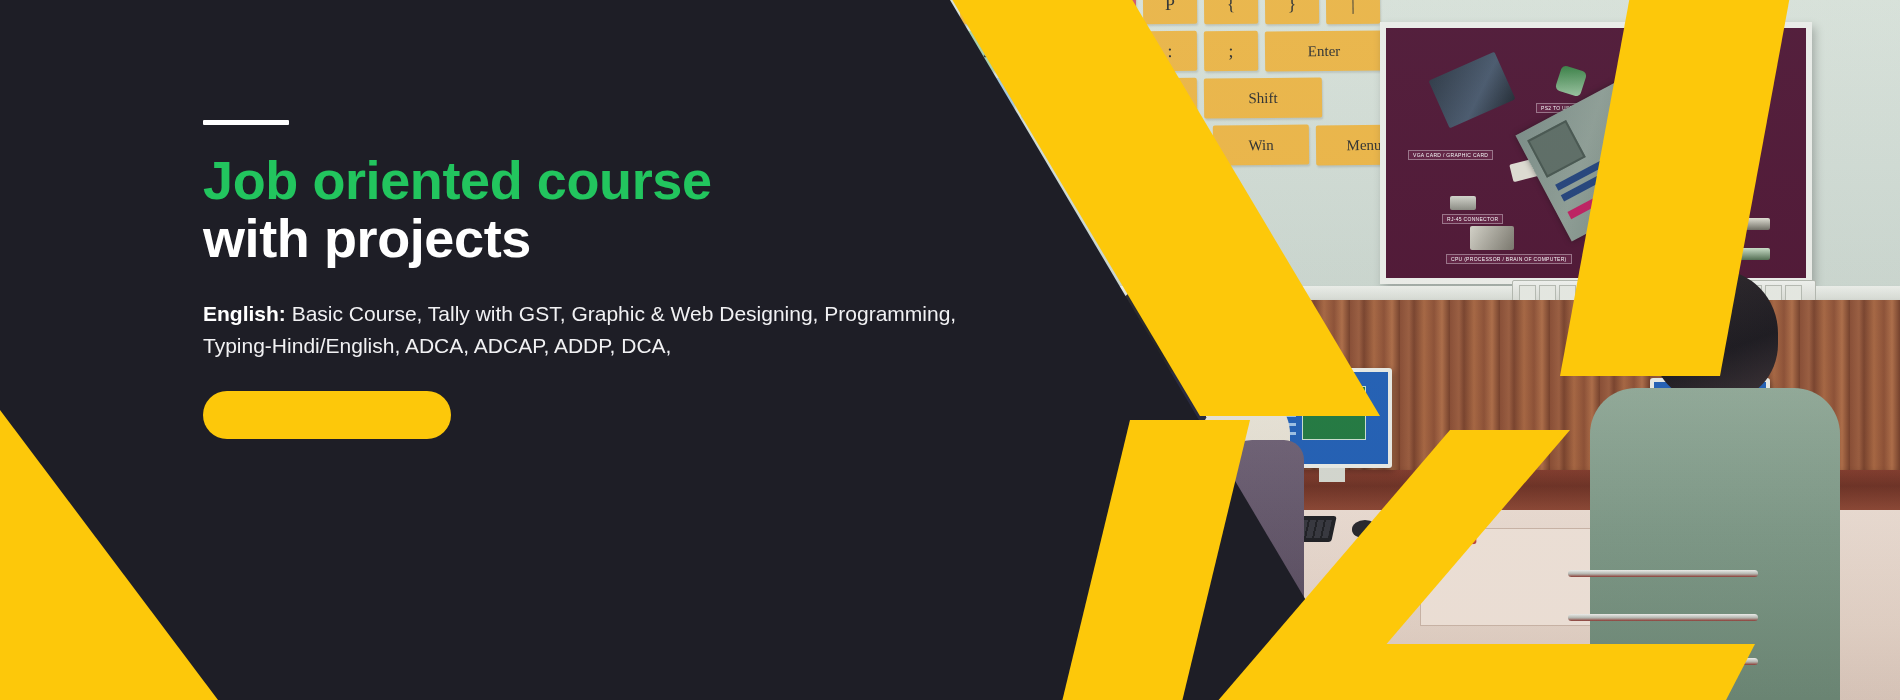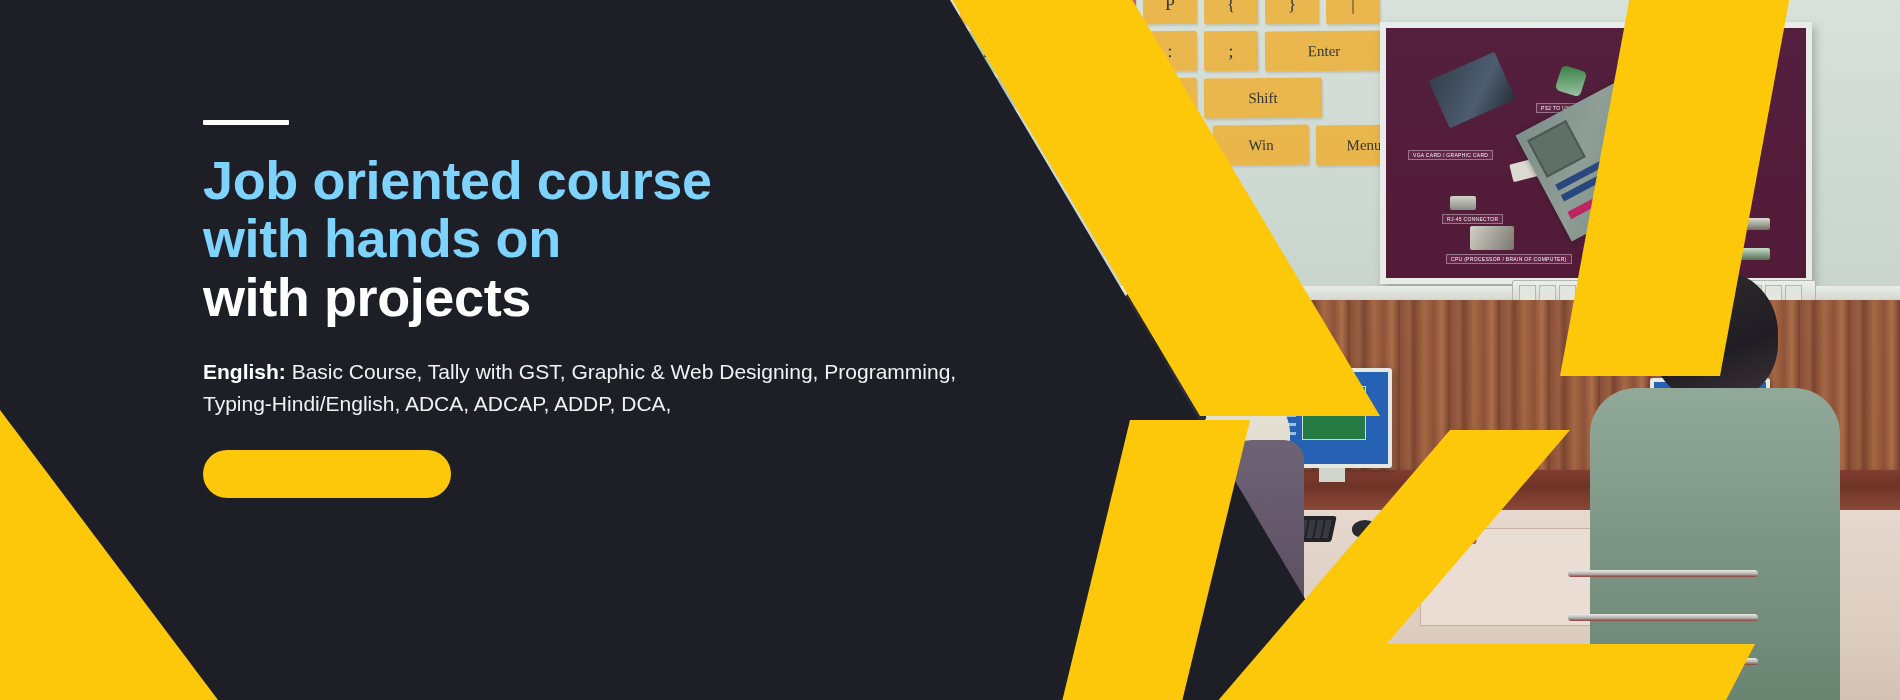--- a/index.html
+++ b/index.html
@@ -414,21 +414,21 @@
     border-radius: 1px;
   }
   .headline {
     margin: 0;
     font-size: 54px;
     line-height: 1.08;
     font-weight: 700;
     letter-spacing: -0.4px;
     font-family: "Liberation Sans", sans-serif;
   }
-  .headline .hl-yellow { color: #7dd3fc; display: block; }
+  .headline .hl-yellow { color: #22c55e; display: block; }
   .headline .hl-white  { color: #ffffff; display: block; }
 
   .courses {
     margin: 30px 0 0 0;
     font-size: 21px;
     line-height: 1.52;
     color: #f1f1f3;
     font-weight: 400;
     max-width: 790px;
   }
@@ -629,21 +629,20 @@
   <div class="stripe stripe-mid"></div>
   <div class="stripe stripe-low"></div>
   <div class="stripe stripe-foot"></div>
   <div class="stripe stripe-corner"></div>
 
   <div class="content">
     <div class="rule"></div>
 
     <h1 class="headline">
       <span class="hl-yellow">Job oriented course</span>
-      <span class="hl-yellow">with hands on</span>
       <span class="hl-white">with projects</span>
     </h1>
 
     <p class="courses">
       <span class="lead">English:</span><span> Basic Course, Tally with GST, Graphic &amp; Web Designing, Programming, Typing-Hindi/English, ADCA, ADCAP, ADDP, DCA,</span>
     </p>
 
     <button class="cta"></button>
   </div>
 

